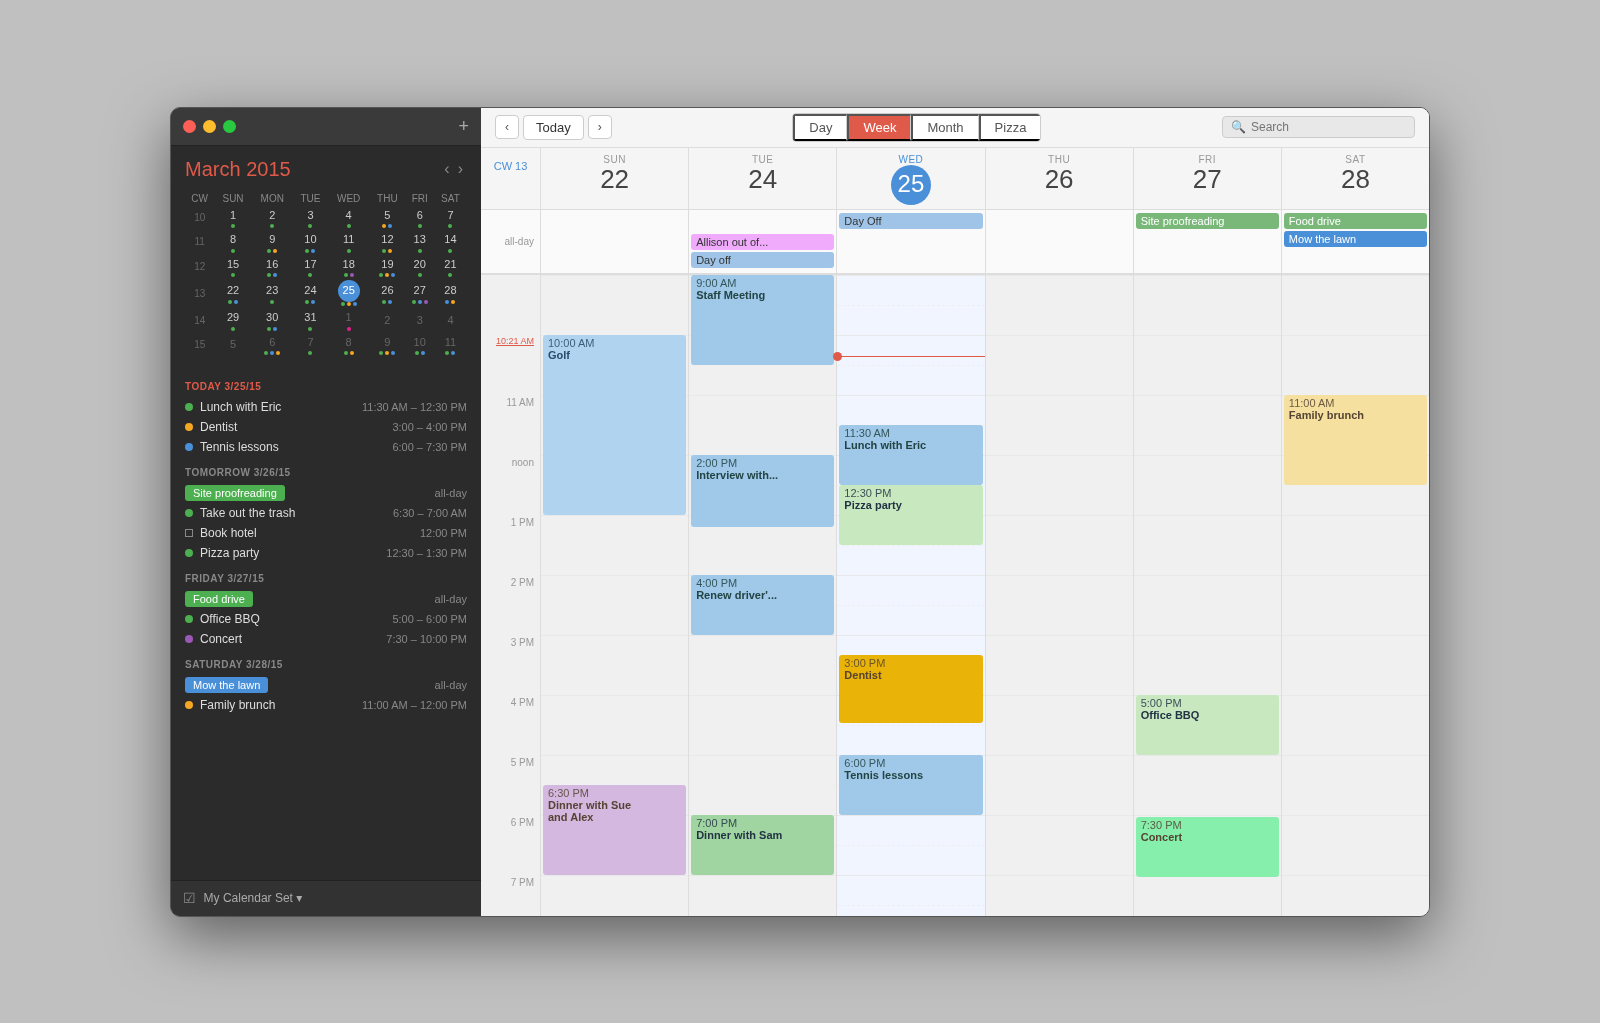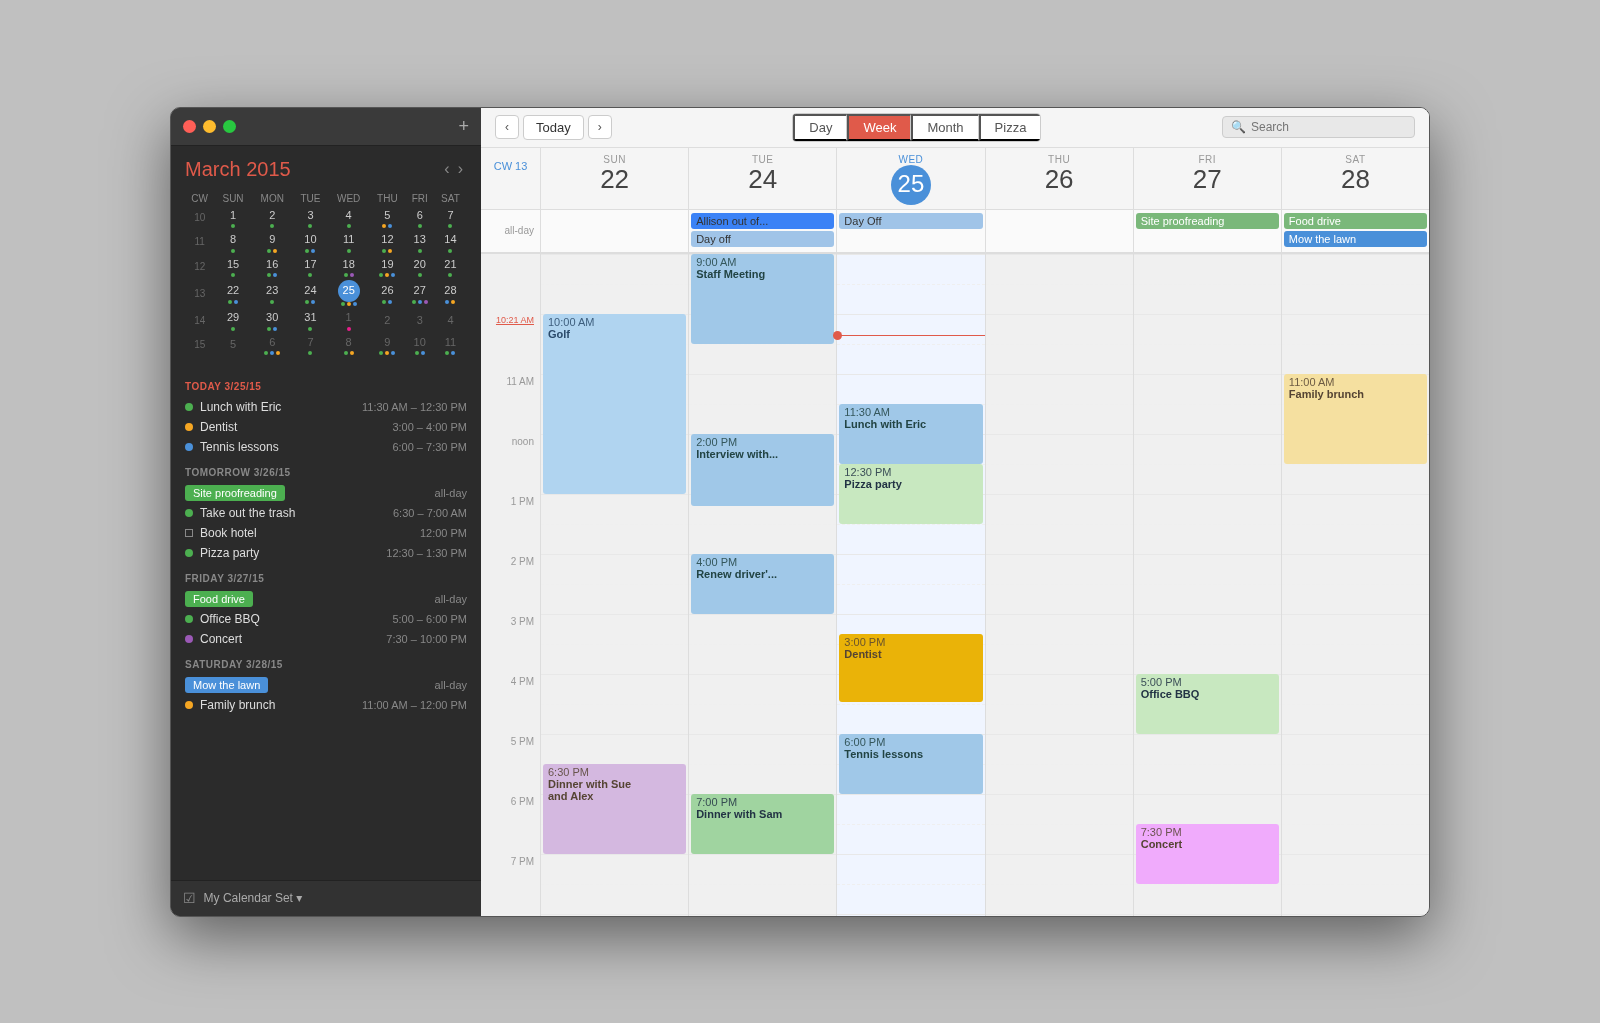--- a/index.html
+++ b/index.html
@@ -817,21 +817,21 @@
       </div>
     </div>
 
     <div class="allday-row">
       <div class="allday-label">all-day</div>
 
       <div class="allday-cell">
       </div>
 
       <div class="allday-cell">
-        <div class="allday-event" style="background:#3b82f6;color:#333;">Allison out of...</div>
+        <div class="allday-event" style="background:#f0abfc;color:#333;margin-top:21px;">Allison out of...</div>
         <div class="allday-event" style="background:#a0c4e8;color:#333;">Day off</div>
       </div>
 
       <div class="allday-cell">
         <div class="allday-event" style="background:#a0c4e8;color:#333;">Day Off</div>
       </div>
 
       <div class="allday-cell">
       </div>
 
@@ -1034,21 +1034,21 @@
               <div class="half-hour-line" style="top: 510px;"></div>
               <div class="hour-line" style="top: 540px;"></div>
               <div class="half-hour-line" style="top: 570px;"></div>
               <div class="hour-line" style="top: 600px;"></div>
               <div class="half-hour-line" style="top: 630px;"></div>
               <div class="hour-line" style="top: 660px;"></div>
               <div class="cal-event" style="top: 420px; height: 60px; background: rgb(200, 232, 192); color: rgb(34, 51, 68);">
                 <div class="cal-event-time">5:00 PM</div>
                 <div class="cal-event-title">Office BBQ</div>
               </div>
-              <div class="cal-event" style="top: 570px; height: 60px; background: #f0abfc; color: rgb(85, 68, 51);">
+              <div class="cal-event" style="top: 542px; height: 60px; background: #86efac; color: rgb(85, 68, 51);">
                 <div class="cal-event-time">7:30 PM</div>
                 <div class="cal-event-title">Concert</div>
               </div>
             </div>
 
           <div class="day-col" id="col-5">
               <div class="hour-line" style="top: 0px;"></div>
               <div class="half-hour-line" style="top: 30px;"></div>
               <div class="hour-line" style="top: 60px;"></div>
               <div class="half-hour-line" style="top: 90px;"></div>

